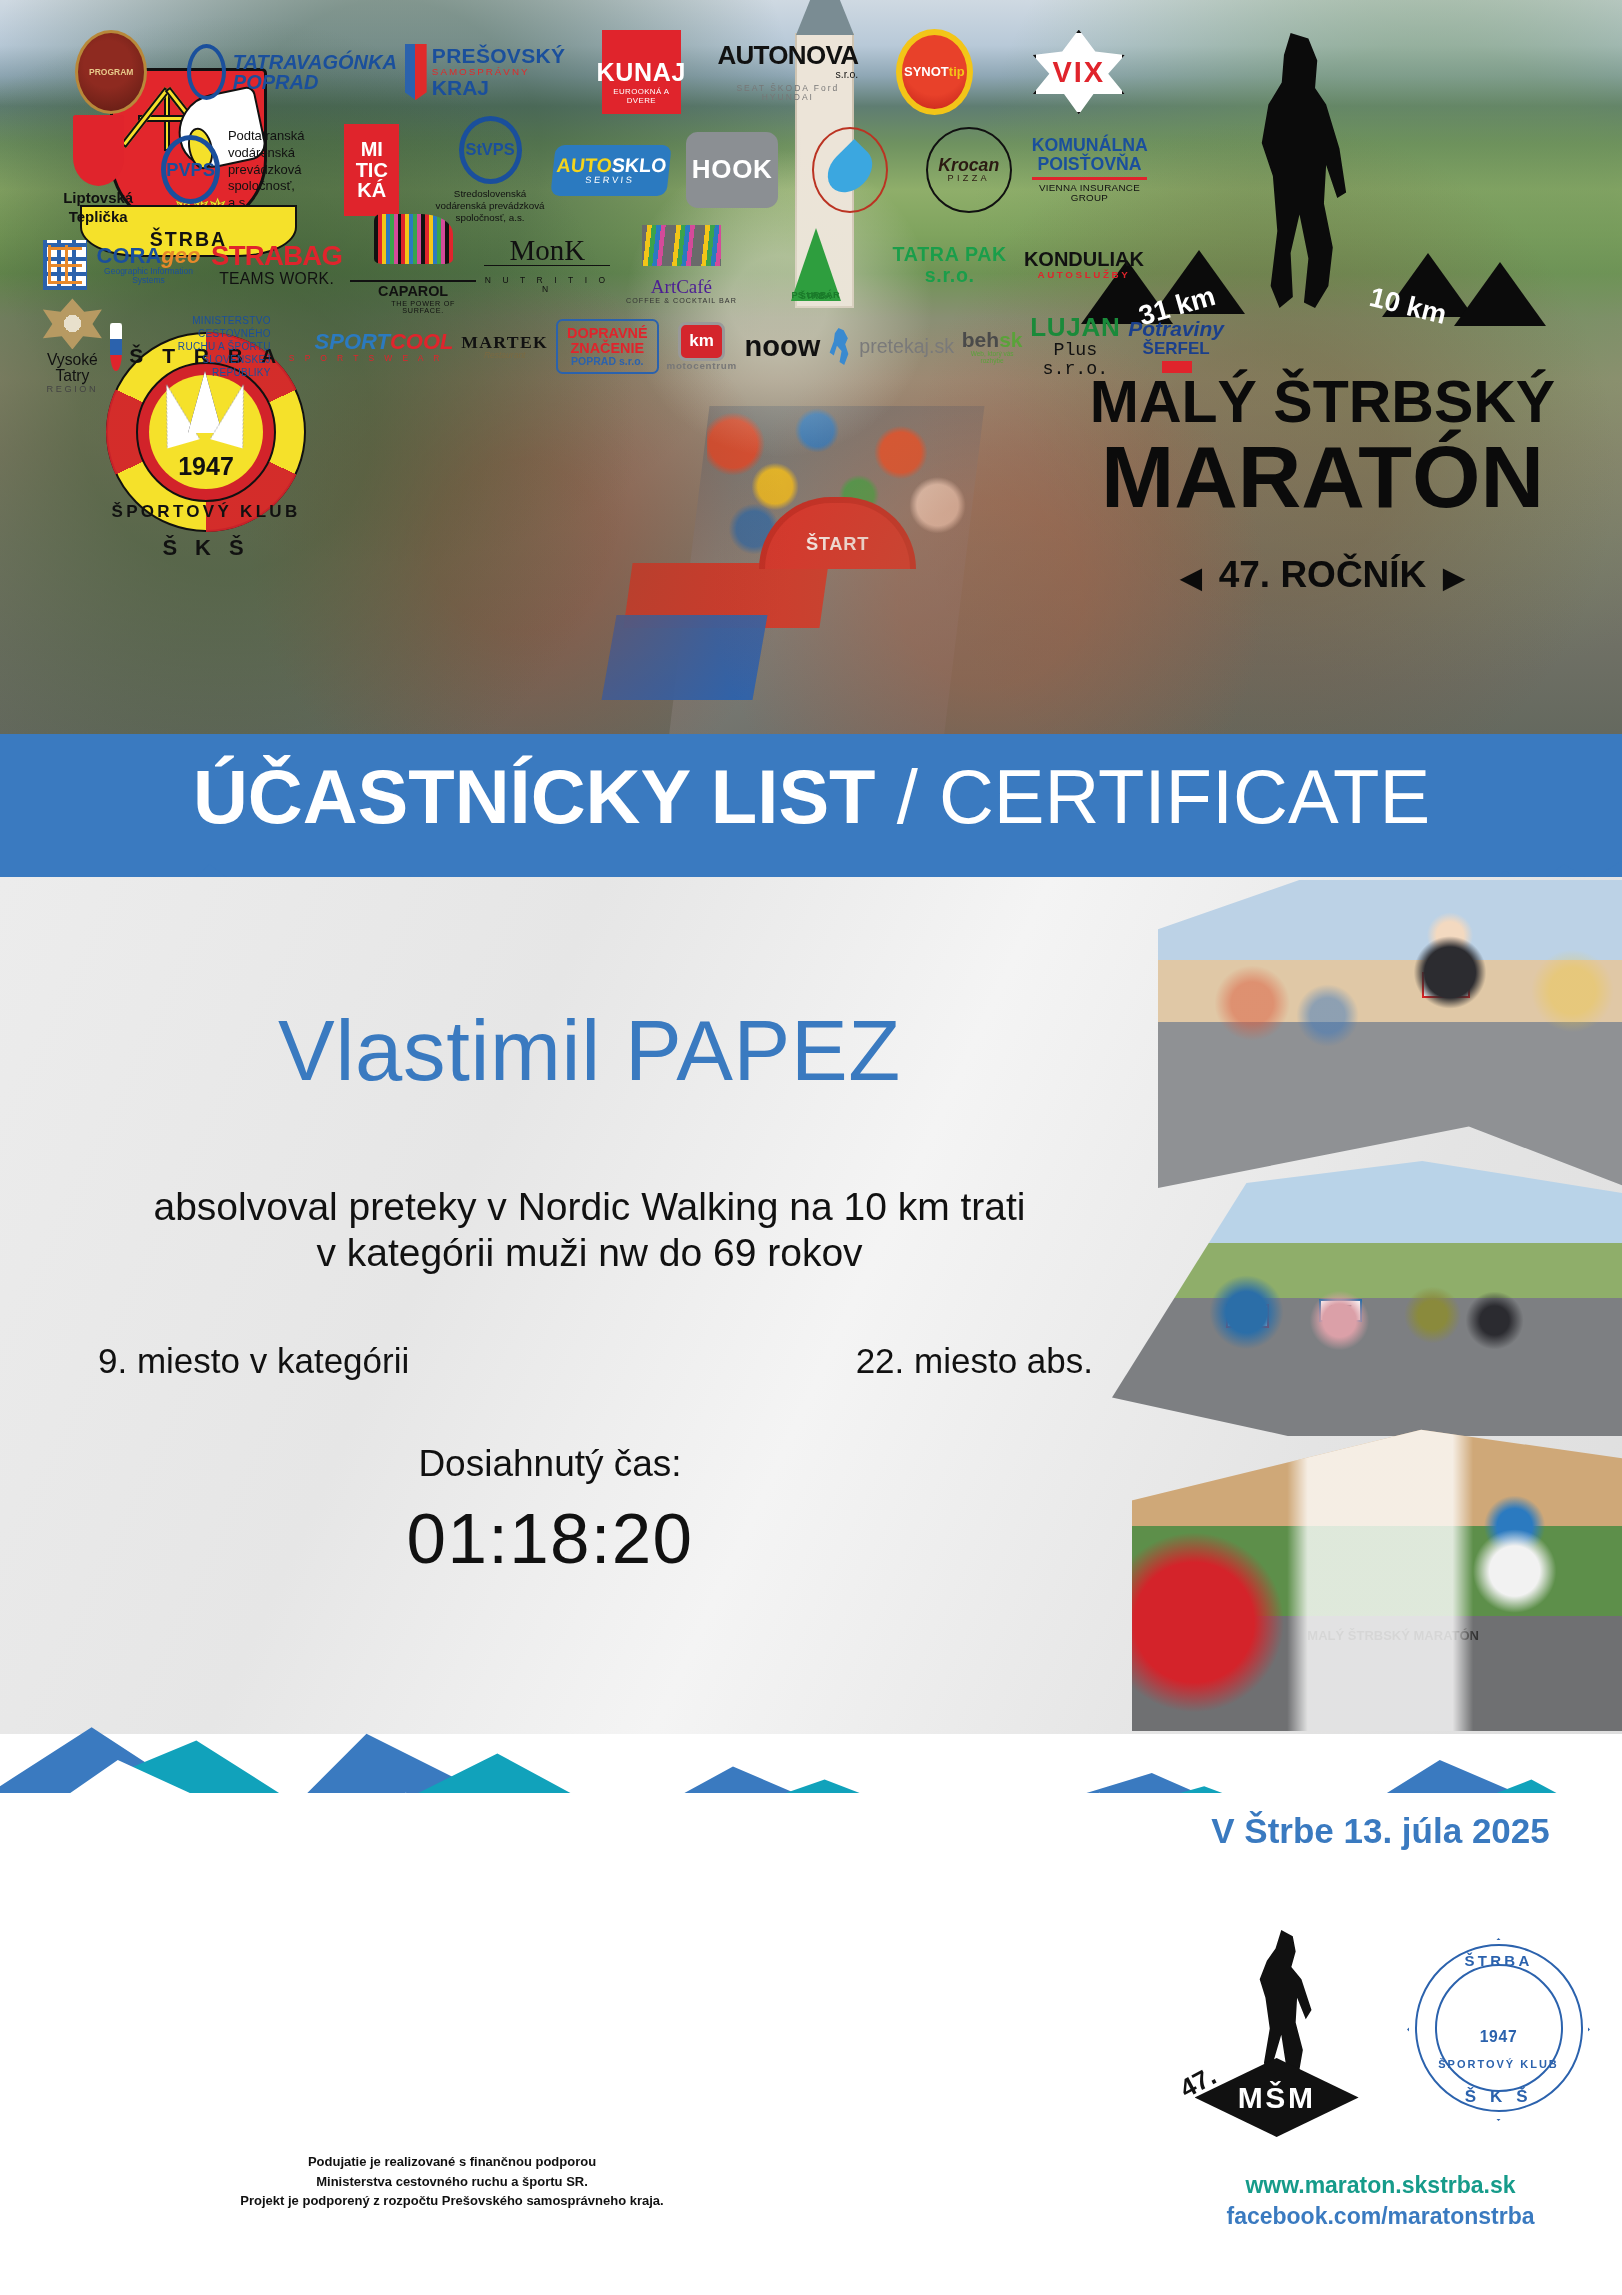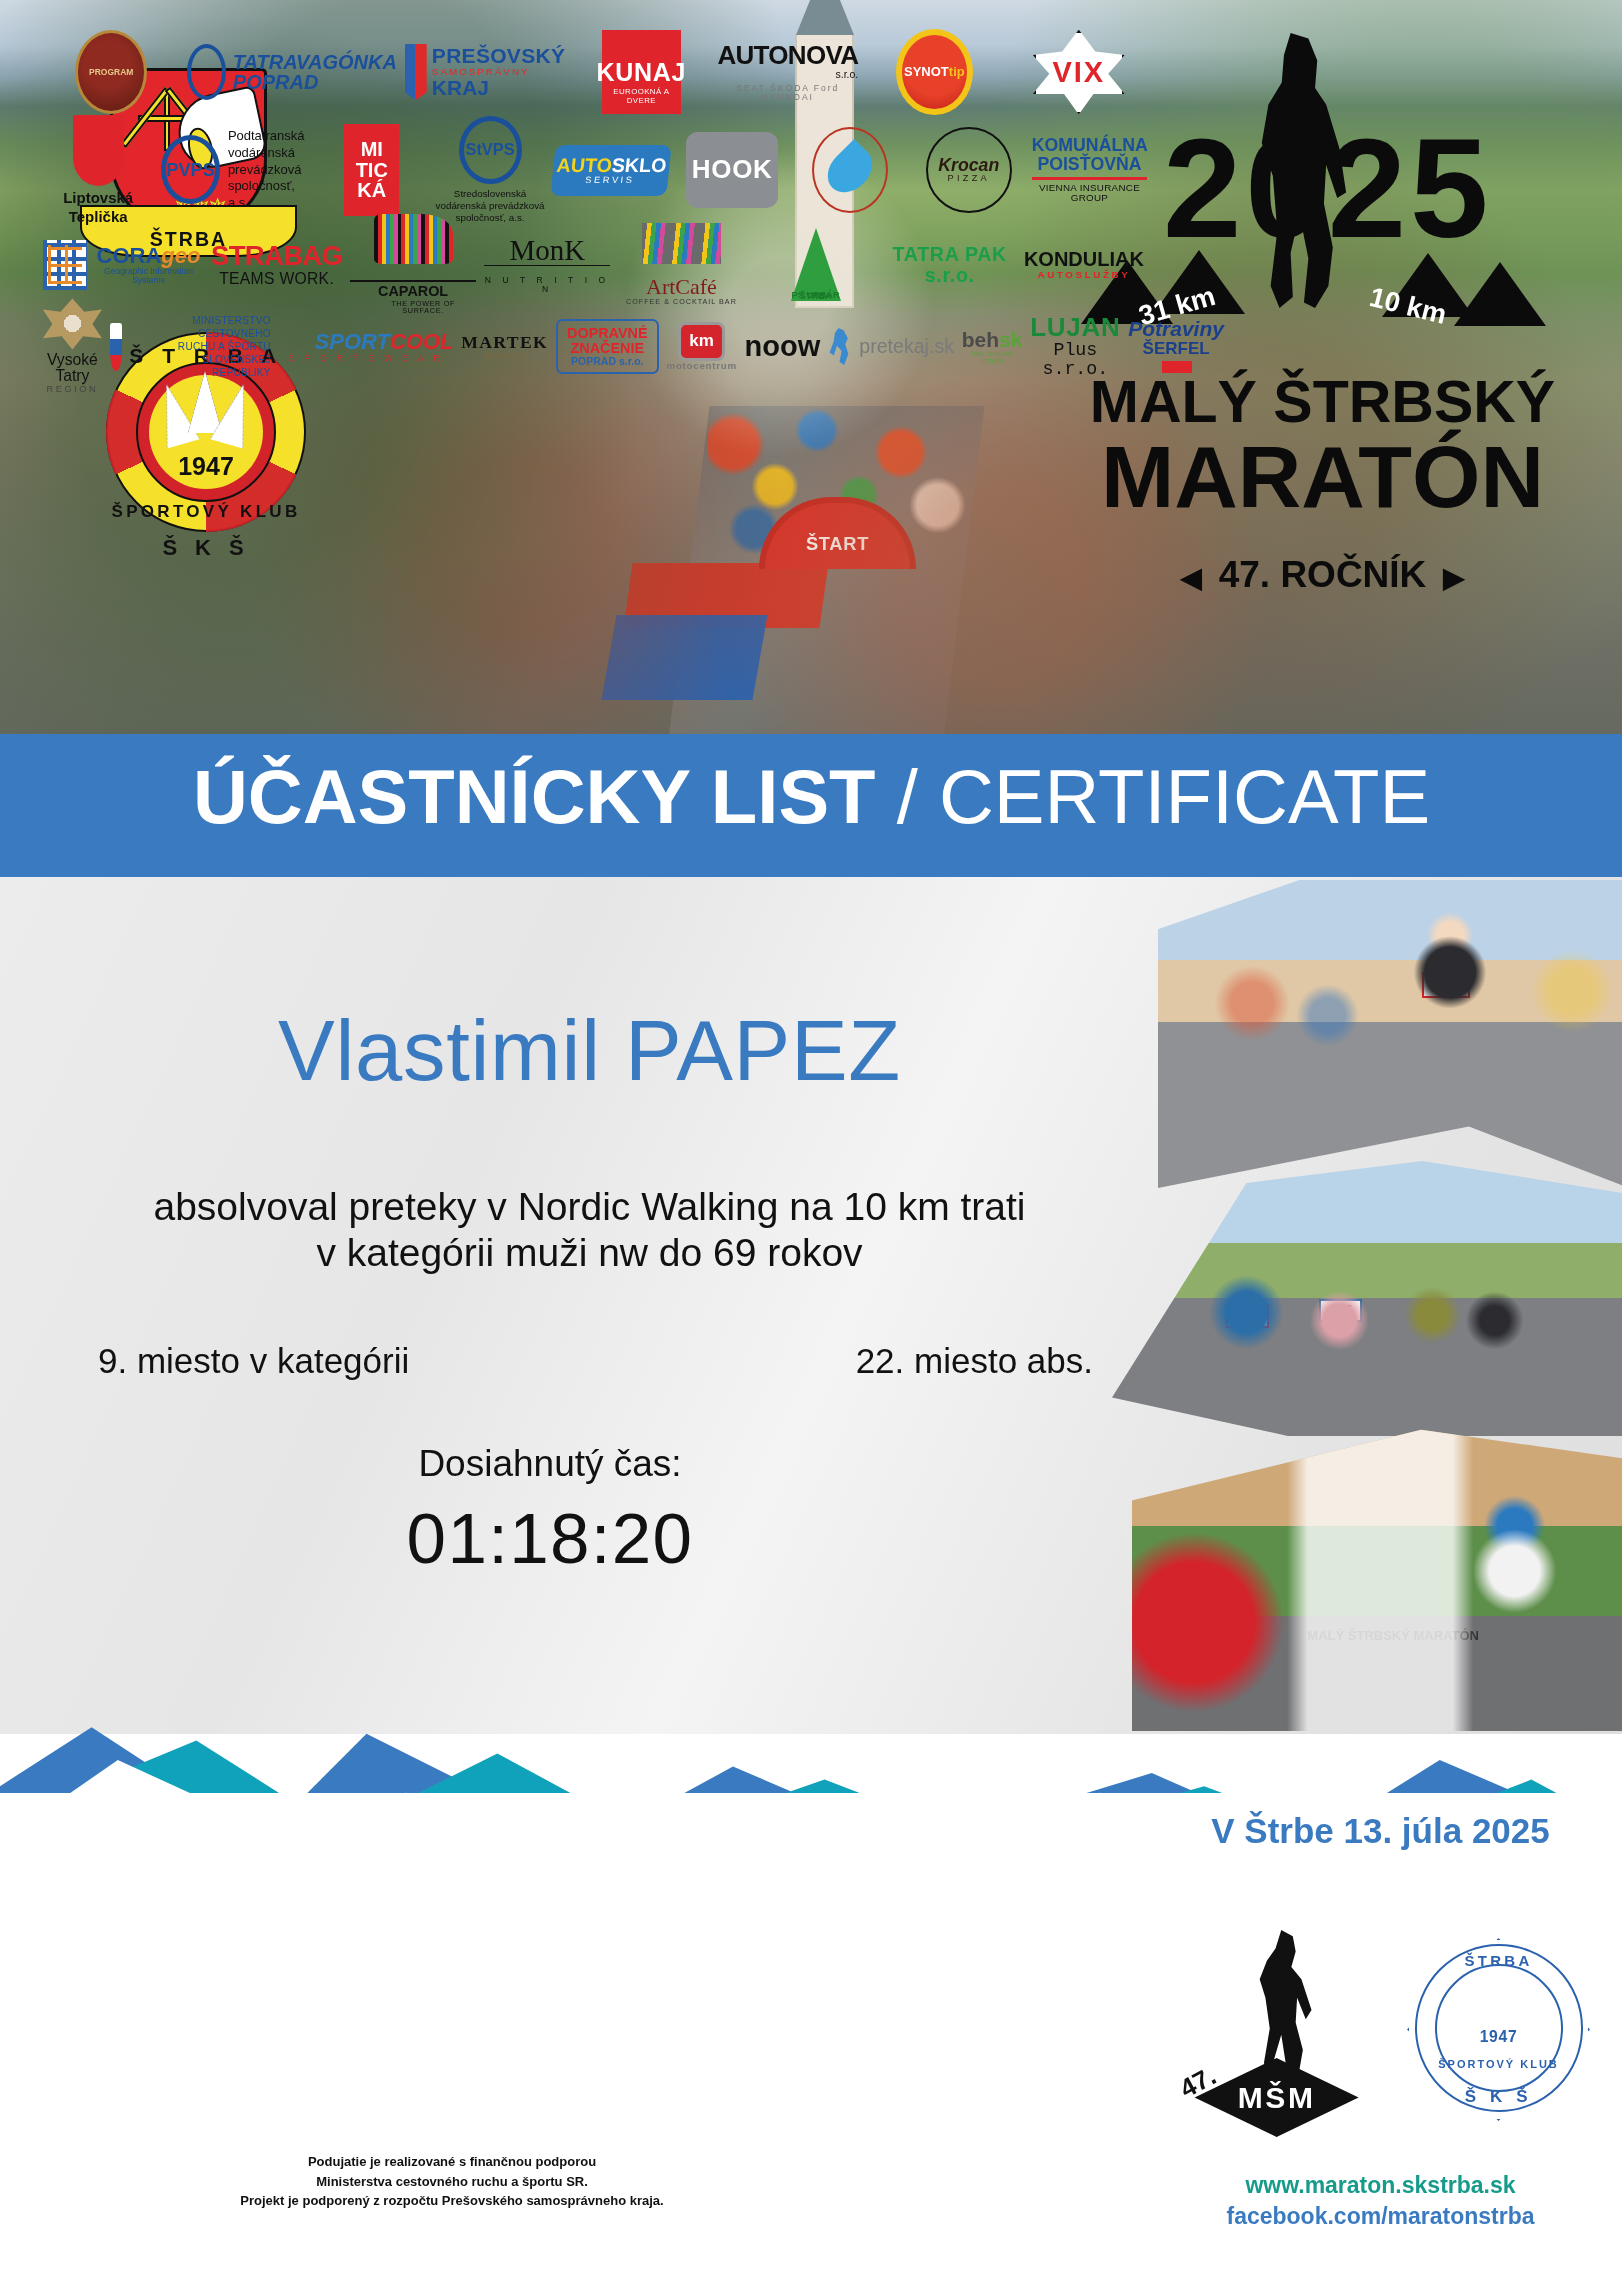--- a/index.html
+++ b/index.html
@@ -320,21 +320,21 @@
   .lg-corageo .t i { color: #e8892a; font-style: italic; }
   .lg-corageo .s { font-size: 8.5px; color: #1a4f9c; }
   .lg-strabag .a { font-size: 27.5px; font-weight: bold; color: #e0242c; letter-spacing: -0.7px; }
   .lg-strabag .b { font-size: 15.7px; color: #111; letter-spacing: 0.3px; }
   .lg-caparol .bars { width: 79px; height: 50px; background: repeating-linear-gradient(90deg,#111 0 3.9px,#e0242c 3.9px 7.9px,#f3c518 7.9px 11.8px,#2b7ac0 11.8px 15.7px,#3aa34c 15.7px 19.6px,#d44a9a 19.6px 23.6px); border-radius: 6.5px 40% 10% 10%; margin: 0 auto; }
   .lg-caparol .t { font-size: 14.4px; font-weight: bold; color: #111; border-top: 2px solid #111; margin-top: 16px; padding-top: 2px; }
   .lg-caparol .s { font-size: 7.2px; letter-spacing: 0.7px; color: #111; margin-left: 20px; }
   .lg-monk .a { font-size: 29px; font-family: "Liberation Serif", serif; color: #111; }
   .lg-monk .b { font-size: 8.5px; letter-spacing: 4.6px; color: #111; border-top: 1.3px solid #111; padding-top: 10px; }
   .lg-artcafe .bars { width: 79px; height: 41px; background: repeating-linear-gradient(96deg,#6a6a6a 0 5.2px,#f3c518 5.2px 9.8px,#3aa34c 9.8px 14.4px,#2b7ac0 14.4px 19px,#d44a9a 19px 23.6px,#6a6a6a 23.6px 29px); margin: 0 auto; }
-  .lg-artcafe .t { font-size: 22px; font-family: "Liberation Serif", serif; color: #7f1d1d; margin-top: 11px; }
+  .lg-artcafe .t { font-size: 19px; font-family: "Liberation Serif", serif; color: #4c1d95; margin-top: 11px; }
   .lg-artcafe .s { font-size: 7.2px; letter-spacing: 1px; color: #333; }
   .lg-urbar .tree { width: 0; height: 0; border-left: 25px solid transparent; border-right: 25px solid transparent; border-bottom: 73px solid #2e9e3e; margin: 0 auto; }
   .lg-urbar .t { font-size: 9.2px; font-weight: bold; color: #1a7a2a; margin-top: -9.2px; }
   .lg-tatrapak .t { font-size: 19.6px; font-weight: bold; color: #1a9e4a; letter-spacing: 0.7px; }
   .lg-konduliak .t { font-size: 20px; font-weight: bold; color: #111; }
   .lg-konduliak .s { font-size: 9.8px; font-weight: bold; color: #e0242c; letter-spacing: 2.6px; }
   .lg-vtatry .edel { width: 59px; height: 51px; background: radial-gradient(circle at 50% 50%, #e8e0cc 0 22%, #b79a62 22% 100%); clip-path: polygon(50% 0,70% 26%,100% 22%,84% 50%,100% 78%,68% 74%,50% 100%,32% 74%,0 78%,16% 50%,0 22%,30% 26%); margin: 0 auto; }
   .lg-vtatry .t { font-size: 15.7px; color: #111; margin-top: 2.6px; }
   .lg-vtatry .s { font-size: 9.2px; letter-spacing: 2.6px; color: #444; }
   .lg-min { display: flex; align-items: center; gap: 6.5px; }
@@ -450,21 +450,20 @@
         <i></i>
       </div>
     <div class="sks-txt-top">Š T R B A</div>
     <div class="sks-year">1947</div>
     <div class="sks-txt-bot">ŠPORTOVÝ KLUB</div>
     <div class="sks-txt-bot2">Š K Š</div>
   </div>
 
   <div class="racelogo">
     <div class="rl-runner"></div>
-    <div class="rl-year">2025</div>
     <div class="rl-mtns">
         <i></i>
         <i></i>
         <i></i>
         <i></i>
       </div>
     <div class="rl-km-l">31 km</div>
     <div class="rl-km-r">10 km</div>
     <div class="rl-t1">MALÝ ŠTRBSKÝ</div>
     <div class="rl-t2">MARATÓN</div>

